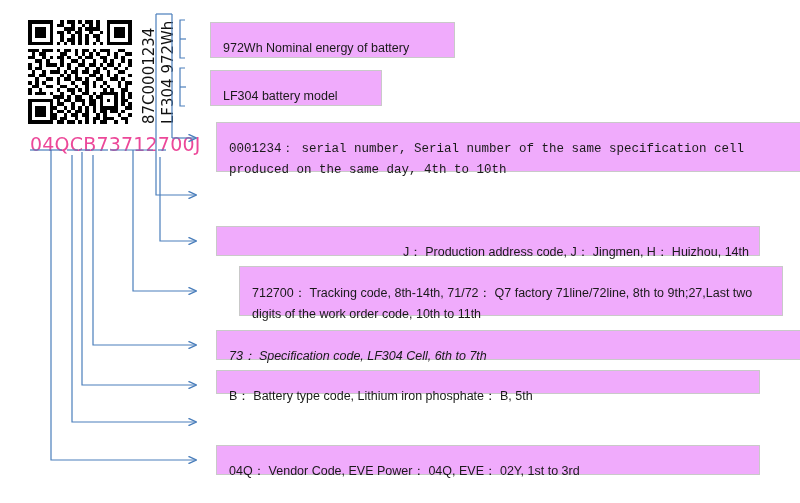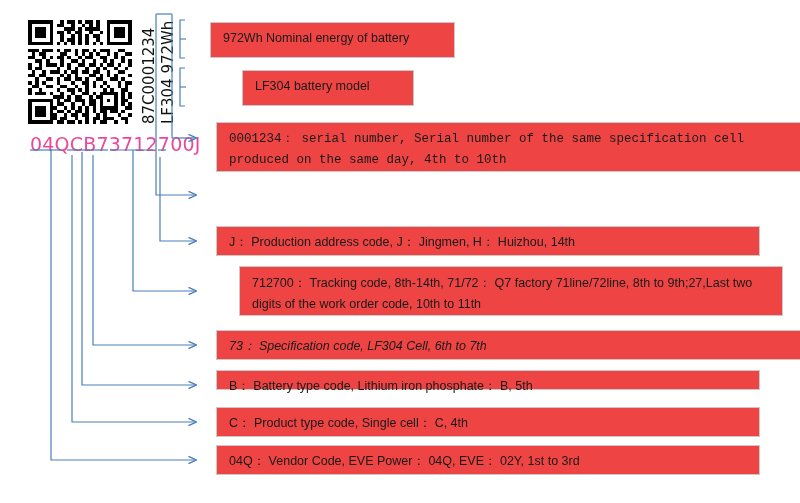--- a/index.html
+++ b/index.html
@@ -24,25 +24,25 @@
     position:absolute;
     font-family:"DejaVu Sans",sans-serif;
     font-size:15px;color:#111;white-space:nowrap;
     transform-origin:0 0;transform:rotate(-90deg);
   }
   .vert-a{left:140px;top:124px;}
   .vert-b{left:159px;top:124px;}
 
   
   .box{
-    position:absolute;border:1px solid #c9c9c9;background:#ef4444;
+    position:absolute;border:1px solid #c9c9c9;background:#f0abfc;
     box-sizing:border-box;
     font-family:"Liberation Sans","DejaVu Sans",sans-serif;
     font-size:12.5px;color:#1a1a1a;line-height:1.55;
-    padding:6px 10px 6px 12px;
+    padding:16px 10px 6px 12px;
   }
   .box.two-line{line-height:1.65;}
 
   
   #lines{position:absolute;left:0;top:0;width:800px;height:503px;pointer-events:none;}
 </style>
 </head>
 <body>
 
 <div id="stage">
@@ -332,46 +332,43 @@
       <path d="M 91 150 L 108 150"></path>
       <path d="M 110 150 L 153 150"></path>
       <path d="M 158 150 L 166 150"></path>
     </g>
   </svg>
 
   <div class="box" style="left:210px;top:22px;width:245px;height:36px;">
     <span>972Wh  Nominal energy of battery</span>
   </div>
 
-  <div class="box" style="left:210px;top:70px;width:172px;height:36px;margin-left:32px;">
+  <div class="box" style="left:210px;top:70px;width:172px;height:36px;">
     <span>LF304  battery model</span>
   </div>
 
   <div class="box two-line" style="left:216px;top:122px;width:588px;height:50px;font-family:Liberation Mono, monospace;">
     <span>0001234： serial number, Serial  number of the same specification cell produced  on the same day, 4th to 10th</span>
   </div>
 
 
-  <div class="box" style="left:216px;top:226px;width:544px;height:30px;">
+  <div class="box" style="left:216px;top:226px;width:544px;height:30px;text-align:right;">
     <span>J： Production  address code, J： Jingmen, H： Huizhou, 14th</span>
   </div>
 
   <div class="box two-line" style="left:216px;top:266px;width:544px;height:50px;margin-left:23px;">
     <span>712700： Tracking code, 8th-14th, 71/72： Q7 factory 71line/72line, 8th to 9th;27,Last two digits of the work order code, 10th to 11th</span>
   </div>
 
   <div class="box" style="left:216px;top:330px;width:644px;height:30px;font-style:italic;">
     <span>73： Specification code, LF304 Cell, 6th to 7th</span>
   </div>
 
   <div class="box" style="left:216px;top:370px;width:544px;height:20px;">
     <span>B： Battery type code, Lithium iron phosphate： B, 5th</span>
   </div>
 
-  <div class="box" style="left:216px;top:407px;width:544px;height:30px;">
-    <span>C： Product type code, Single cell： C, 4th</span>
-  </div>
 
   <div class="box" style="left:216px;top:445px;width:544px;height:30px;">
     <span>04Q： Vendor Code, EVE Power： 04Q, EVE： 02Y, 1st to 3rd</span>
   </div>
 
 </div>
 
 </body></html>

